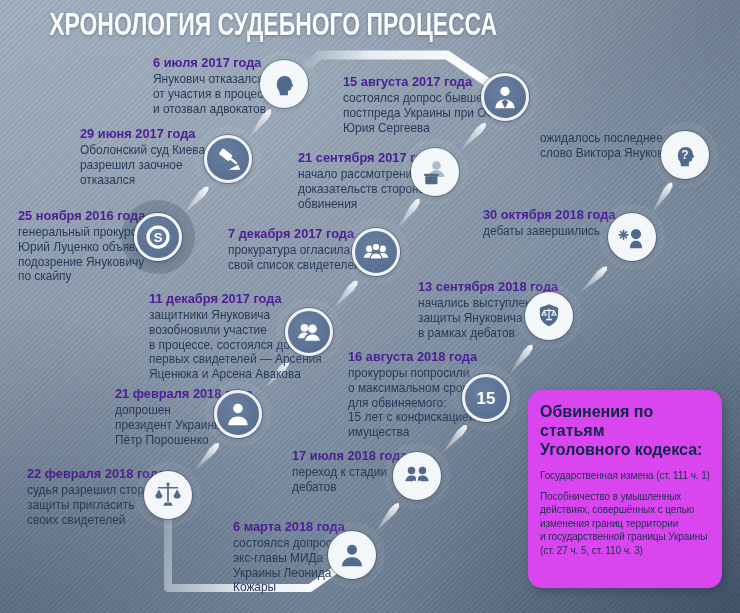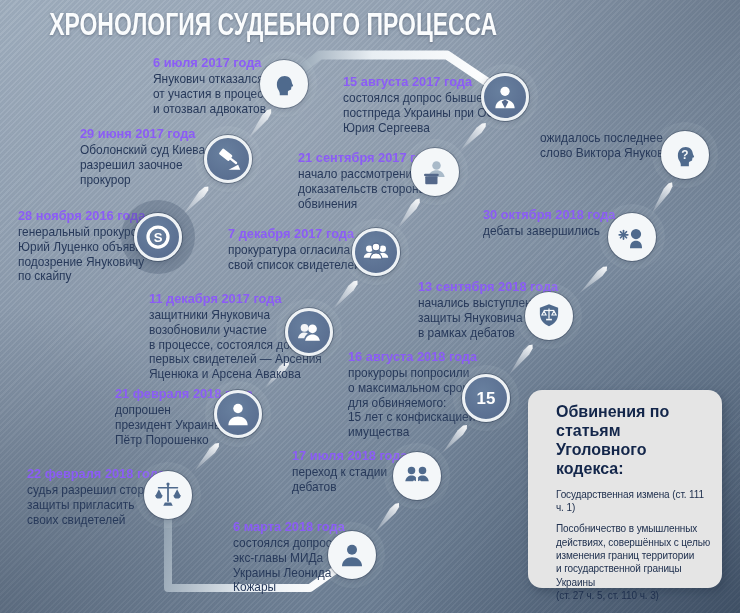--- a/index.html
+++ b/index.html
@@ -22,21 +22,21 @@
       radial-gradient(circle at 100% 0%, rgba(25,40,60,0.22), rgba(25,40,60,0) 28%),
       radial-gradient(ellipse at 38% 22%, rgba(255,255,255,0.10), rgba(255,255,255,0) 50%);
   }
   .title{
     position:absolute;top:9px;left:0;width:740px;text-align:left;
     color:#fafcfd;font-weight:bold;font-size:28px;letter-spacing:0px;
     text-shadow:0 1px 3px rgba(20,30,50,0.35);
   }
   .title-inner{display:inline-block;transform:scale(0.82,1.1);transform-origin:center;}
   .ev{position:absolute;z-index:3;}
-  .ev-date{font-weight:bold;color:#8b5cf6;font-size:12.8px;margin-bottom:2px;}
+  .ev-date{font-weight:bold;color:#4c1d95;font-size:12.8px;margin-bottom:2px;}
   .ev-text{color:#27395a;font-size:11.9px;line-height:1.24;white-space:pre-line;}
   svg.connectors{position:absolute;left:0;top:0;z-index:1;}
   .node{
     position:absolute;width:48px;height:48px;border-radius:50%;
     box-sizing:border-box;display:flex;align-items:center;justify-content:center;
     z-index:4;
   }
   .node svg{width:30px;height:30px;display:block;}
   .node.blue{
     background:radial-gradient(circle at 42% 35%, #68809f, #55698c);
@@ -46,22 +46,22 @@
   .node.white{
     background:#f4f7f9;
     border:3px solid #f4f7f9;
     box-shadow:0 0 0 1px rgba(22,36,60,0.3), 0 0 0 9px rgba(245,248,250,0.07), 0 2px 8px rgba(22,36,60,0.25);
   }
   .node.halo-dark{
     box-shadow:0 0 0 1px rgba(22,36,60,0.35), 0 0 0 13px rgba(58,76,100,0.28), 0 2px 8px rgba(22,36,60,0.3);
   }
   .panel{
     position:absolute;left:528px;top:390px;width:194px;height:198px;
-    box-sizing:border-box;background:#e5e5e5;border-radius:14px;
-    padding:13px 8px 12px 28px;z-index:5;
+    box-sizing:border-box;background:#d946ef;border-radius:14px;
+    padding:13px 8px 12px 12px;z-index:5;
     box-shadow:3px 4px 9px rgba(35,50,72,0.38);
   }
   .panel-title{
     font-weight:bold;color:#13264a;font-size:16px;line-height:1.18;
     white-space:pre-line;margin-bottom:9px;
   }
   .panel-item{
     margin:0 0 8px 0;color:#20314f;font-size:10px;line-height:1.34;
     letter-spacing:-0.1px;white-space:pre-line;
   }
@@ -126,31 +126,31 @@
     </g>
   <g transform="translate(577,290) rotate(-44)">
       <polygon points="0,4 28,0.5 35,1.5 38,4 35,6.5 28,7.5" fill="url(#comet)"></polygon>
     </g>
   <g transform="translate(648,212) rotate(-57)">
       <polygon points="0,4 28,0.5 35,1.5 38,4 35,6.5 28,7.5" fill="url(#comet)"></polygon>
     </g>
 </svg>
 
 <div class="ev" style="left:18px;top:208px">
-  <div class="ev-date">28 ноября 2016 года</div>
+  <div class="ev-date">25 ноября 2016 года</div>
   <div class="ev-text">генеральный прокурор
 Юрий Луценко объявил
 подозрение Януковичу
 по скайпу</div>
 </div>
 <div class="ev" style="left:80px;top:126px">
   <div class="ev-date">29 июня 2017 года</div>
   <div class="ev-text">Оболонский суд Киева
 разрешил заочное
-прокурор</div>
+отказался</div>
 </div>
 <div class="ev" style="left:153px;top:55px">
   <div class="ev-date">6 июля 2017 года</div>
   <div class="ev-text">Янукович отказался
 от участия в процессе
 и отозвал адвокатов</div>
 </div>
 <div class="ev" style="left:343px;top:74px">
   <div class="ev-date">15 августа 2017 года</div>
   <div class="ev-text">состоялся допрос бывшего

